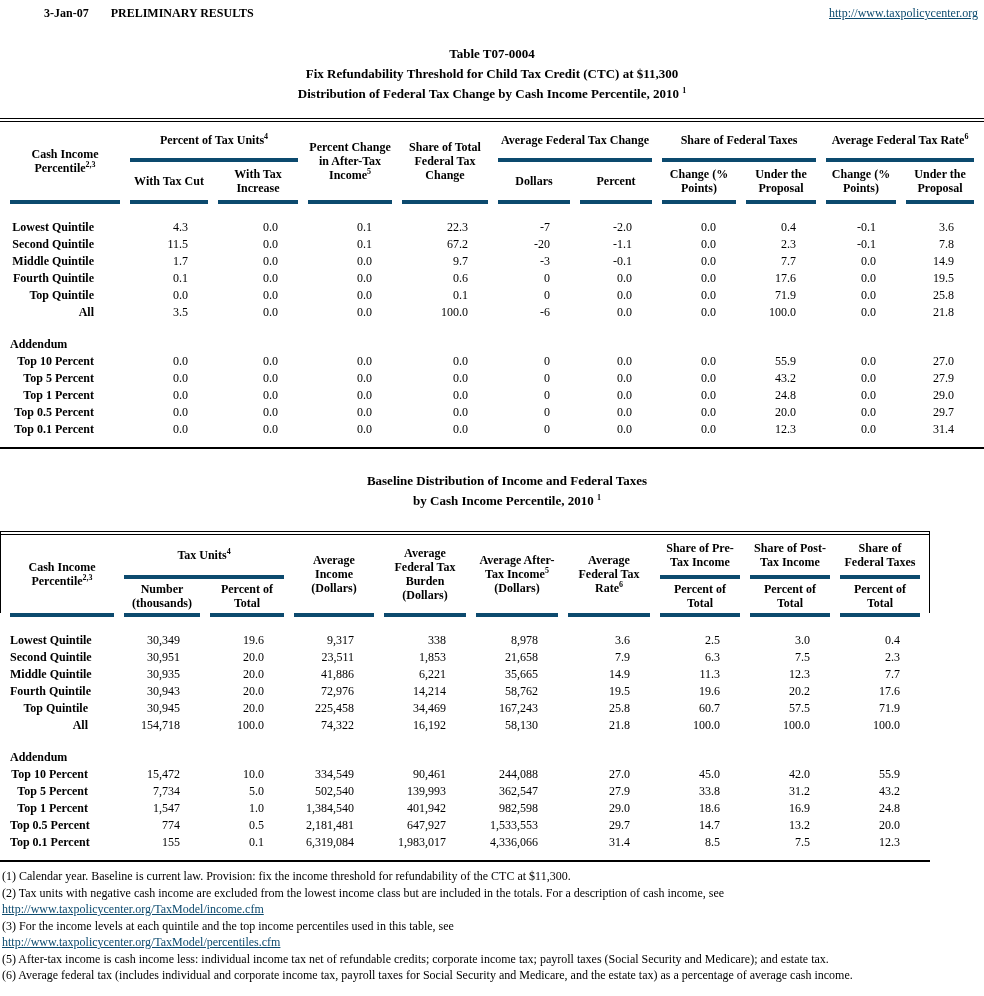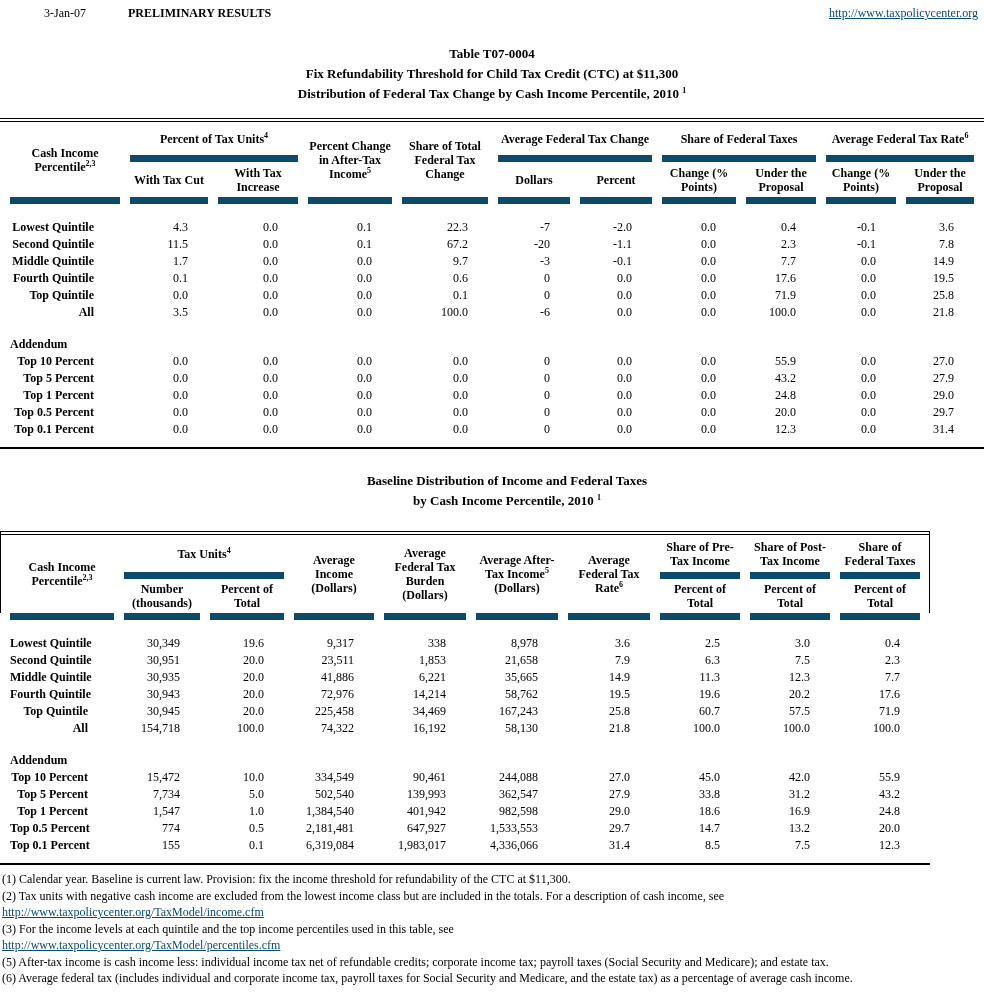--- a/index.html
+++ b/index.html
@@ -1,38 +1,38 @@
 <!DOCTYPE html>
 <html><head>
 <meta charset="utf-8">
 <style>
   html,body{margin:0;padding:0;background:#fff;}
   body{width:984px;color:#000;font-family:"Liberation Serif","DejaVu Serif",serif;font-size:12px;}
 
   
   .topbar{display:flex;align-items:flex-start;padding:6px 6px 0 44px;}
-  .topbar .date{font-weight:normal;margin-right:42px;}
+  .topbar .date{font-weight:bold;margin-right:22px;}
   .topbar .status{font-weight:bold;}
   .topbar .url{margin-left:auto;}
   a{color:#0c4a6e;text-decoration:underline;cursor:pointer;}
 
   
   .titles{text-align:center;font-weight:bold;font-size:13px;line-height:20px;margin-top:23px;}
   sup{font-size:8px;line-height:0;}
 
   
   .rule-double{height:2px;border-top:1px solid #000;border-bottom:1px solid #000;}
   .rule-single{height:0;border-top:2px solid #000;}
 
   
   table{border-collapse:separate;border-spacing:10px 0;table-layout:fixed;}
   #table1{width:984px;margin-top:0;}
   #table2{width:930px;}
   th{font-weight:bold;text-align:center;vertical-align:middle;font-size:12px;line-height:14px;padding:3px 0;}
-  th.u{border-bottom:7px solid #0c4a6e;}
+  th.u{border-bottom:4px solid #0c4a6e;}
   th.nowrap{white-space:nowrap;}
   thead tr.r1{height:40px;}
   thead tr.r2{height:42px;}
   #table2 thead tr.r1{height:44px;}
   #table2 thead tr.r2{height:32px;}
   tbody tr{height:17px;}
   td{font-size:12px;line-height:17px;padding:0;}
   td.row-label{text-align:right;font-weight:bold;padding-right:26px;white-space:nowrap;}
   td.num{text-align:right;padding-right:20px;white-space:nowrap;}
   tr.spacer{height:15px;}

